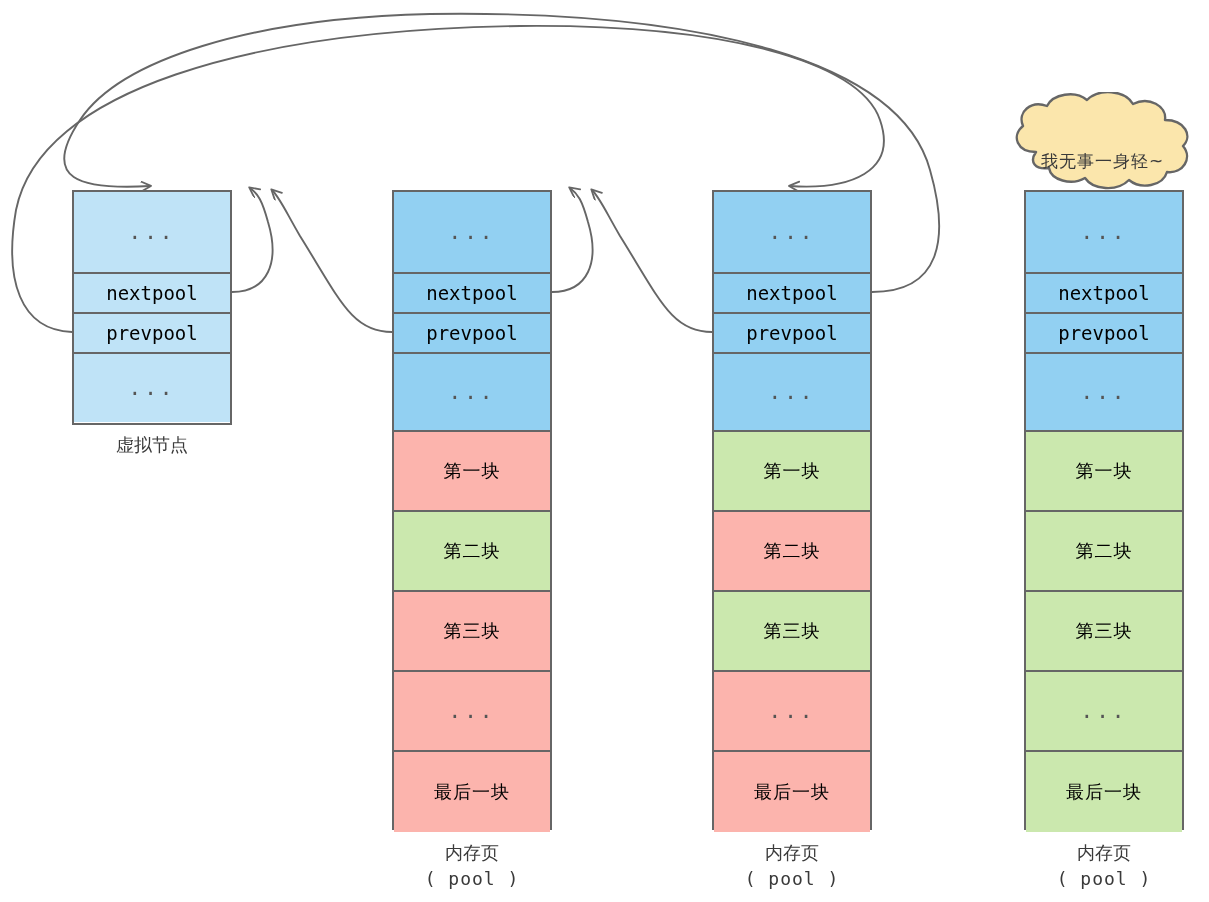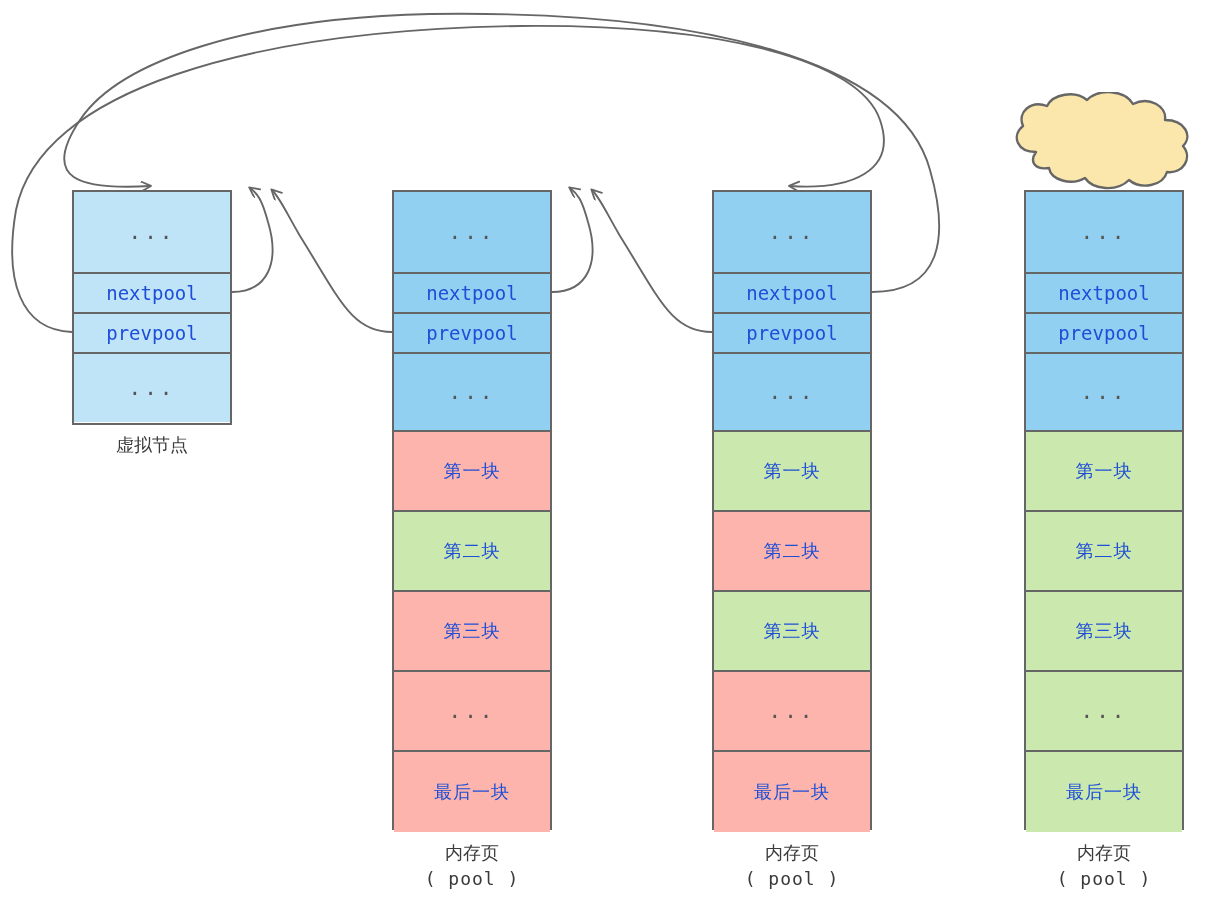--- a/index.html
+++ b/index.html
@@ -9,21 +9,21 @@
   }
   #stage{position:absolute;left:0;top:0;width:1209px;height:902px;}
   svg.layer{position:absolute;left:0;top:0;width:1209px;height:902px;overflow:visible;}
   svg#arrows{z-index:1;}
 
   .node{position:absolute;box-sizing:border-box;border:2.5px solid #666666;z-index:2;}
   .cell{
     box-sizing:border-box;
     border-bottom:2.5px solid #666666;
     display:flex;align-items:center;justify-content:center;
-    color:#1d4ed8;
+    color:#000000;
     font-size:18px;
     letter-spacing:.5px;
     overflow:hidden;
   }
   .cell:last-child{border-bottom:none;}
   .cell.mono{font-family:"DejaVu Sans Mono","Liberation Mono",monospace;font-size:19px;letter-spacing:0;}
   .cell.dots{font-family:"DejaVu Sans Mono","Liberation Mono",monospace;font-size:21px;letter-spacing:3px;color:#555;}
   .cell.cjk{font-family:"DejaVu Sans","Liberation Sans",sans-serif;font-size:18px;letter-spacing:1px;}
 
   .caption{
@@ -134,15 +134,16 @@
                C58,2 80,-2 92,8
                C104,-4 130,-2 138,12
                C154,4 172,14 170,28
                C190,28 198,44 188,54
                C198,66 188,82 172,80
                C168,94 146,98 134,88
                C122,100 98,98 90,86
                C76,94 56,88 54,76
                C40,78 34,70 41,60 Z" fill="#fbe6ac" stroke="#666666" stroke-width="2.4" stroke-linejoin="round"></path>
     </svg>
+    <div class="cloud-text" style="left:0;top:58px;">我无事一身轻~</div>
   </div>
 
 </div>
 
 </body></html>

